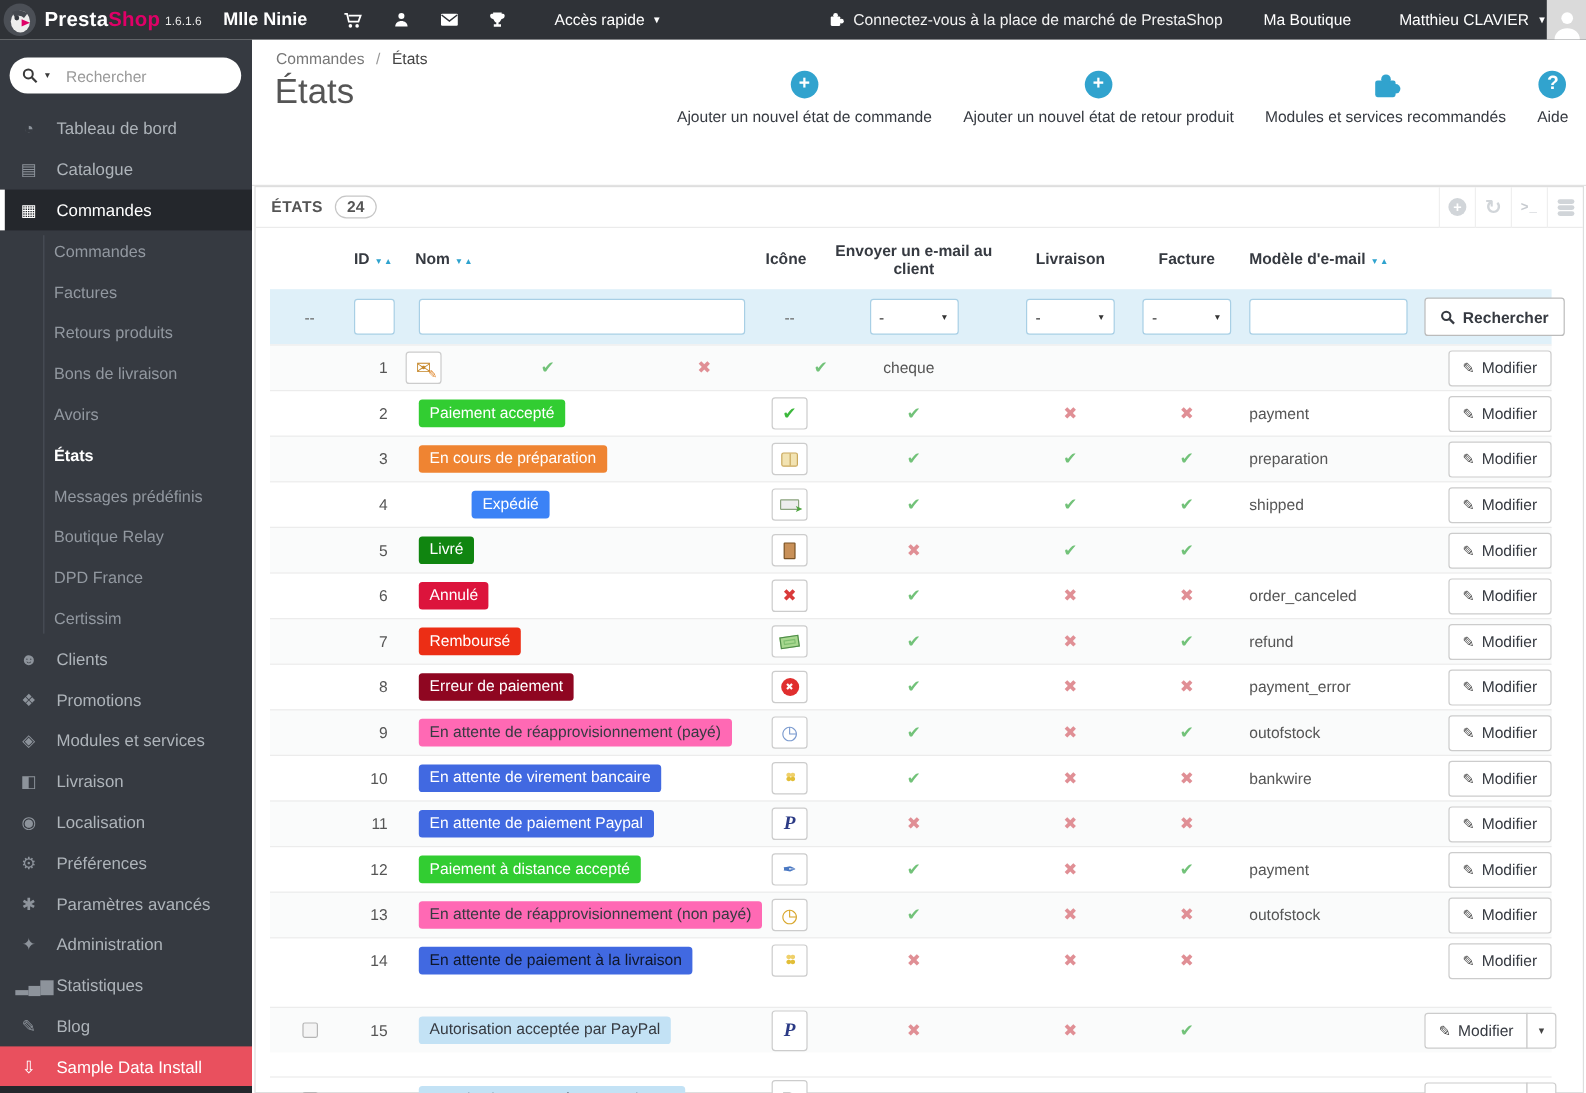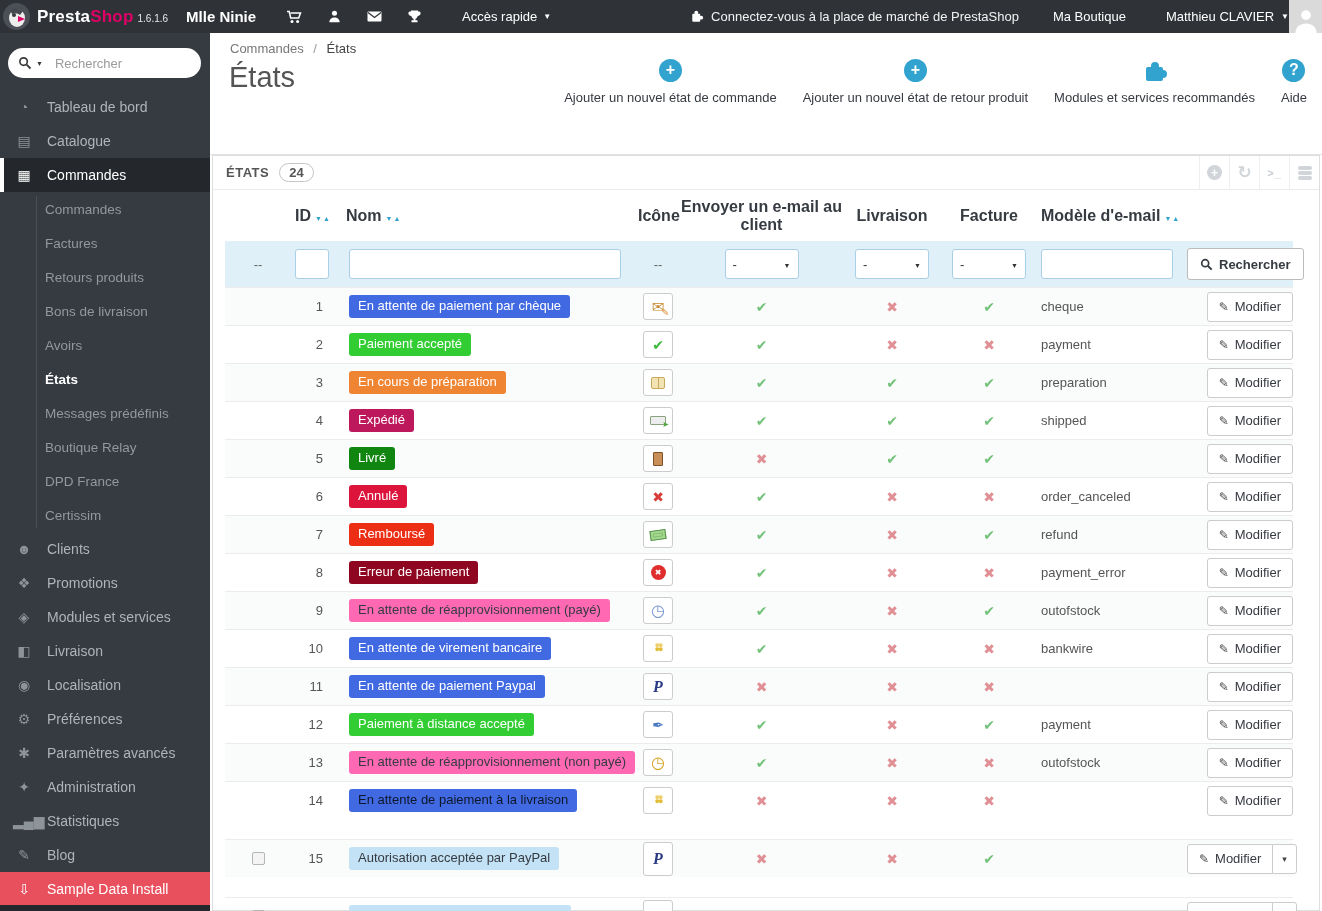--- a/index.html
+++ b/index.html
@@ -75,21 +75,21 @@
     cursor:pointer; color:#D1D5D9; }
   .gray-circle { width:15px; height:15px; border-radius:50%; background:#D1D5D9; color:#fff; font-weight:bold;
     font-size:12px; display:flex; align-items:center; justify-content:center; line-height:1; }
   .refresh-g { font-size:17px; font-weight:bold; color:#D1D5D9; }
   .term-g { font-size:11px; font-weight:bold; color:#C7CBD0; letter-spacing:1px; }
   .db-g { display:flex; flex-direction:column; gap:1px; }
   .db-g i { width:14px; height:4px; background:#D1D5D9; border-radius:2px; }
 
   
   .table { padding:0 26px 0 12px; }
-  .thead { height:51px; display:flex; align-items:center; font-size:16px; font-weight:bold; color:#363A41; }
+  .thead { height:51px; display:flex; align-items:center; font-size:13px; font-weight:bold; color:#363A41; }
   .c { flex:none; }
   .c-check { width:66px; display:flex; justify-content:center; align-items:center; }
   .c-id { width:42px; text-align:right; padding-right:10px; }
   .c-name { width:305px; padding-left:16px; }
   .c-icon { width:40px; display:flex; justify-content:center; align-items:center; }
   .c-email { width:167px; text-align:center; display:flex; justify-content:center; align-items:center; }
   .c-delivery { width:94px; text-align:center; display:flex; justify-content:center; align-items:center; }
   .c-invoice { width:100px; text-align:right; display:flex; justify-content:center; align-items:center; }
   .c-template { width:148px; padding-left:2px; }
   .c-action { flex:1; display:flex; justify-content:flex-end; align-items:center; }
@@ -410,21 +410,20 @@
             </svg>
           <span>Rechercher</span>
         </button>
       </div>
     </div>
 
     <div class="tbody">
         <div class="trow">
           <div class="c c-check"></div>
           <div class="c c-id">1</div>
-          <div class="c c-name"><span class="badge" style="background: rgb(65, 105, 225); color: rgb(255, 255, 255);">En attente de paiement par chèque</span></div>
           <div class="c c-icon">
             <span class="iconbox">
               <span class="ig ig-envelope-pencil-icon"></span>
             </span>
           </div>
           <div class="c c-email">
             <span class="mark-ok">✔</span>
           </div>
           <div class="c c-delivery">
             <span class="mark-no">✖</span>
@@ -488,21 +487,21 @@
           <div class="c c-action">
             <button class="btn">
               <span class="pencil">✎</span>
               <span>Modifier</span>
             </button>
           </div>
         </div>
         <div class="trow">
           <div class="c c-check"></div>
           <div class="c c-id">4</div>
-          <div class="c c-name"><span class="badge" style="background: #be185d; color: rgb(255, 255, 255);">Expédié</span></div>
+          <div class="c c-name"><span class="badge" style="background: #3b82f6; color: rgb(255, 255, 255); margin-left: 44px;">Expédié</span></div>
           <div class="c c-icon">
             <span class="iconbox">
               <span class="ig ig-truck-icon"></span>
             </span>
           </div>
           <div class="c c-email">
             <span class="mark-ok">✔</span>
           </div>
           <div class="c c-delivery">
             <span class="mark-ok">✔</span>

